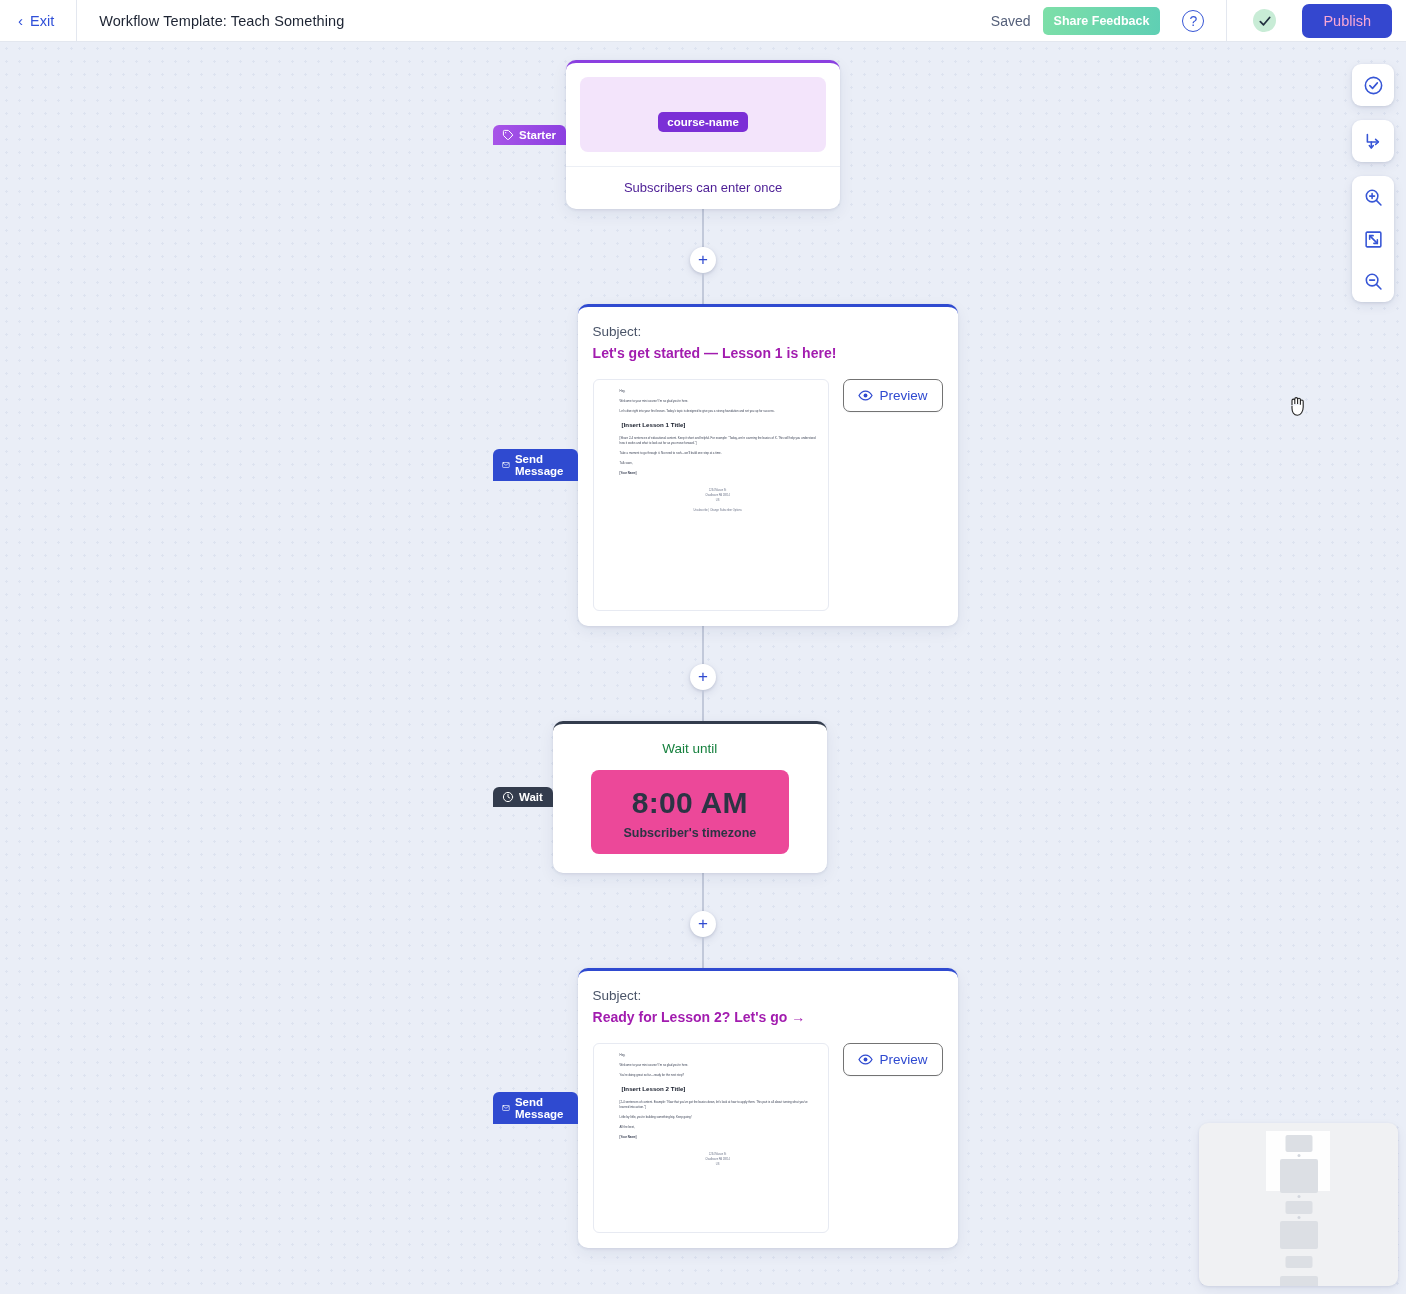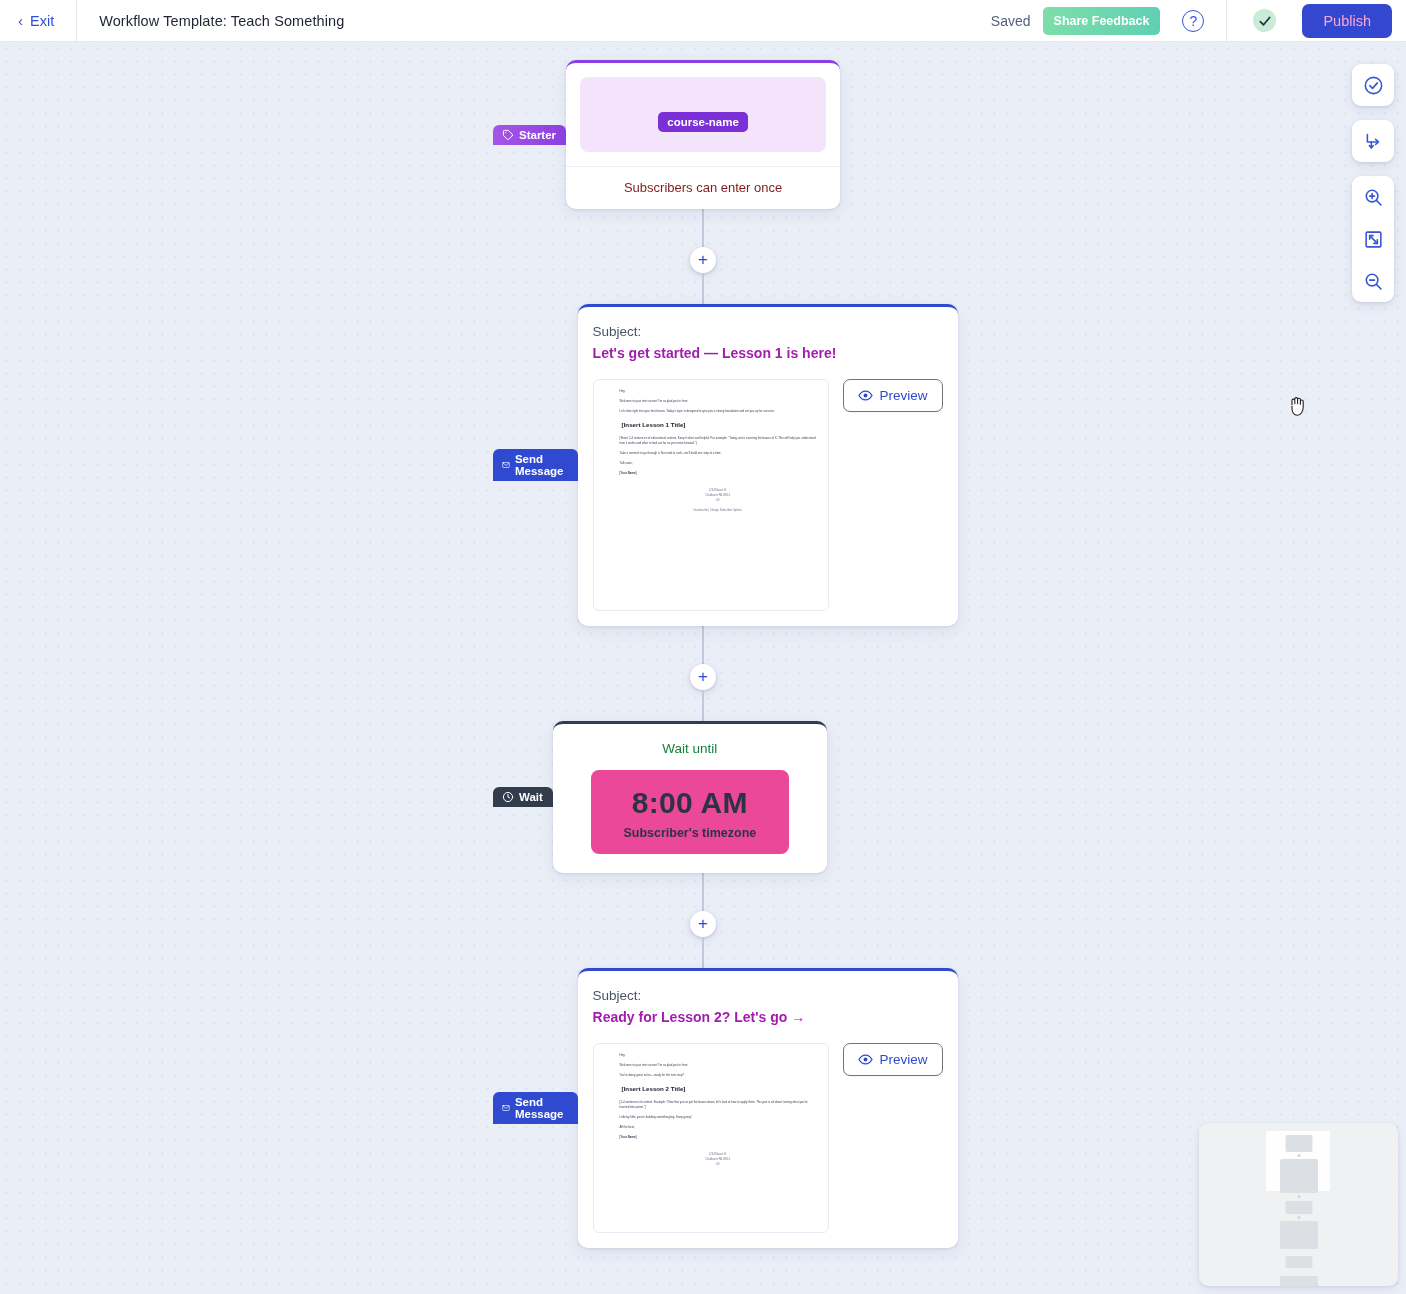--- a/index.html
+++ b/index.html
@@ -103,21 +103,21 @@
   .starter-title {
     font-size: 15.5px; font-weight: bold; color: #1d2433; line-height: 1.5;
   }
   .tag-chip {
     display: inline-block; margin-top: 13px;
     background: #7b2fd6; color: #fff; font-size: 11.5px; font-weight: bold;
     border-radius: 5px; padding: 4px 9px;
   }
   .starter-foot {
     border-top: 1px solid #eceff5; text-align: center;
-    font-size: 13px; color: #7f1d1d; padding: 13px 10px 14px;
+    font-size: 13px; color: #4c1d95; padding: 13px 10px 14px;
   }
 
   
   .msg-body { padding: 17px 15px 15px; }
   .subject-label { font-size: 13.5px; color: #4a5468; margin-bottom: 6px; }
   .subject-value { font-size: 14px; font-weight: bold; color: #a21caf; }
   .msg-preview-row { display: flex; gap: 14px; margin-top: 18px; align-items: flex-start; }
   .email-frame {
     width: 248px; height: 232px; background: #fff;
     border: 1px solid #e7eaf2; border-radius: 6px;

